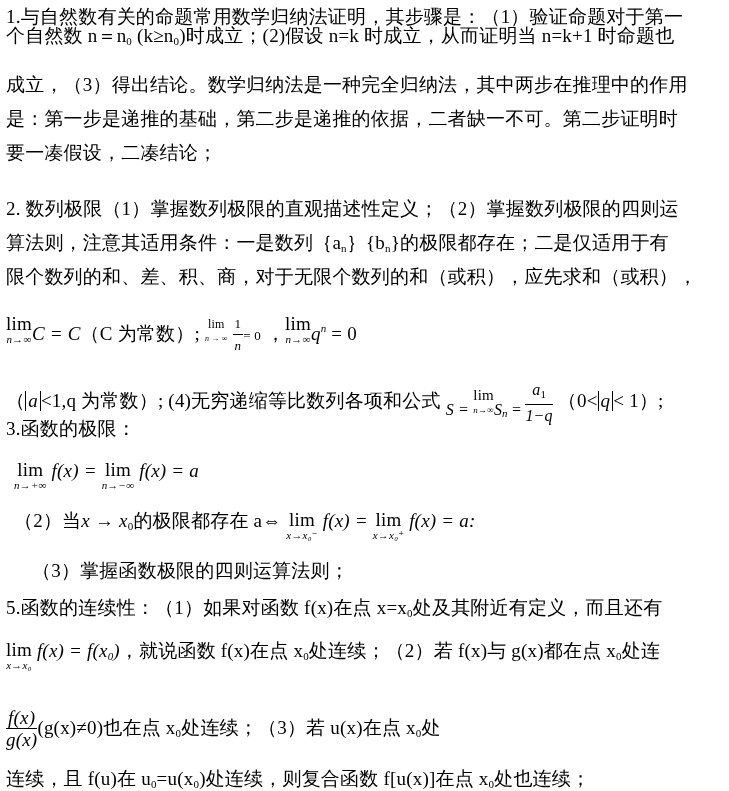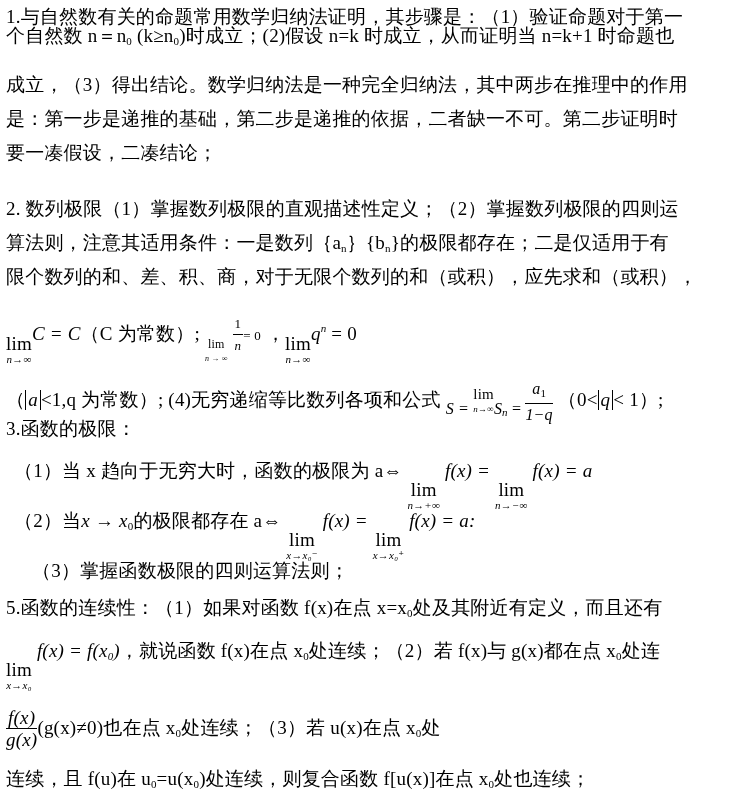--- a/index.html
+++ b/index.html
@@ -1,21 +1,21 @@
 <!DOCTYPE html>
 <html><head>
 <meta charset="utf-8">
 <style>
   html, body { margin:0; padding:0; background:#ffffff; }
   body { width:729px; height:791px; position:relative; overflow:hidden;
          font-family:"Liberation Serif","DejaVu Serif",serif; color:#000; font-size:19px; }
   .line { position:absolute; left:6px; white-space:nowrap; line-height:22px; letter-spacing:0.2px; }
   .m { font-family:"Liberation Serif","DejaVu Serif",serif; font-style:italic; }
   .lim { display:inline-block; position:relative; text-align:center; vertical-align:top; font-style:normal; }
-  .lim .top { display:block; line-height:20px;margin-top:20px; }
+  .lim .top { display:block; line-height:20px; }
   .lim .sub { display:block; font-size:11px; line-height:10px; font-style:italic; }
   .frac { display:inline-block; vertical-align:middle; text-align:center; }
   .frac .num { display:block; border-bottom:1px solid #000; padding:0 2px; line-height:20px; }
   .frac .den { display:block; line-height:22px; }
   .abs { display:inline-block; border-left:1px solid #000; border-right:1px solid #000; padding:0 2px; line-height:20px; }
   sub { font-size:11px; vertical-align:-3px; }
   sup { font-size:11px; vertical-align:8px; }
   .small { font-size:12px; }
 </style>
 </head>
@@ -29,29 +29,28 @@
 
 <div class="line" style="top:198px"><span>2. 数列极限（1）掌握数列极限的直观描述性定义；（2）掌握数列极限的四则运</span></div>
 <div class="line" style="top:232px"><span>算法则，注意其适用条件：一是数列｛a</span><sub>n</sub><span>｝{b</span><sub>n</sub><span>}的极限都存在；二是仅适用于有</span></div>
 <div class="line" style="top:266px"><span>限个数列的和、差、积、商，对于无限个数列的和（或积），应先求和（或积），</span></div>
 <div class="line" style="top:314px">
   <span class="lim"><span class="top">lim</span><span class="sub">n→∞</span></span><span class="m">C = C</span><span>（C 为常数）;</span>
   <span class="lim small" style="font-size:12px"><span class="top">lim</span><span class="sub" style="font-size:8px">n → ∞</span></span>
   <span class="frac small" style="vertical-align:-10px;font-size:13px"><span class="num">1</span><span class="den m">n</span></span><span class="small" style="font-size:13px">=  0</span>
   <span>，</span><span class="lim"><span class="top">lim</span><span class="sub">n→∞</span></span><span class="m">q</span><sup class="m">n</sup><span> = 0</span>
 </div>
-<div class="line" style="top:364px">
+<div class="line" style="top:380px">
   <span>（</span><span class="abs m">a</span><span>&lt;1,q 为常数）; (4)无穷递缩等比数列各项和公式</span>
   <span class="m" style="font-size:16px;vertical-align:-8px">S = </span><span class="lim" style="font-size:15px;vertical-align:-6px"><span class="top">lim</span><span class="sub" style="font-size:9px">n→∞</span></span><span class="m" style="font-size:16px;vertical-align:-8px">S</span><sub class="m" style="vertical-align:-10px">n</sub><span style="font-size:16px;vertical-align:-8px"> = </span><span class="frac" style="font-size:16px;vertical-align:-14px"><span class="num"><span class="m">a</span><sub>1</sub></span><span class="den m">1−q</span></span>
   <span>（0&lt;</span><span class="abs m">q</span><span>&lt; 1）;</span>
 </div>
 
 <div class="line" style="top:418px"><span>3.函数的极限：</span></div>
 <div class="line" style="top:460px;left:14px">
-  <span>（1）当 x 趋向于无穷大时，函数的极限为 a⇔</span>
   <span class="lim"><span class="top">lim</span><span class="sub">n→+∞</span></span><span class="m"> f(x) = </span><span class="lim"><span class="top">lim</span><span class="sub">n→−∞</span></span><span class="m"> f(x) = a</span>
 </div>
 <div class="line" style="top:510px;left:14px">
   <span>（2）当</span><span class="m">x → x</span><sub>0</sub><span>的极限都存在 a⇔</span>
   <span class="lim"><span class="top">lim</span><span class="sub">x→x₀⁻</span></span><span class="m"> f(x) = </span><span class="lim"><span class="top">lim</span><span class="sub">x→x₀⁺</span></span><span class="m"> f(x) = a:</span>
 </div>
 <div class="line" style="top:560px;left:32px"><span>（3）掌握函数极限的四则运算法则；</span></div>
 
 <div class="line" style="top:597px"><span>5.函数的连续性：（1）如果对函数 f(x)在点 x=x</span><sub>0</sub><span>处及其附近有定义，而且还有</span></div>
 <div class="line" style="top:640px">

